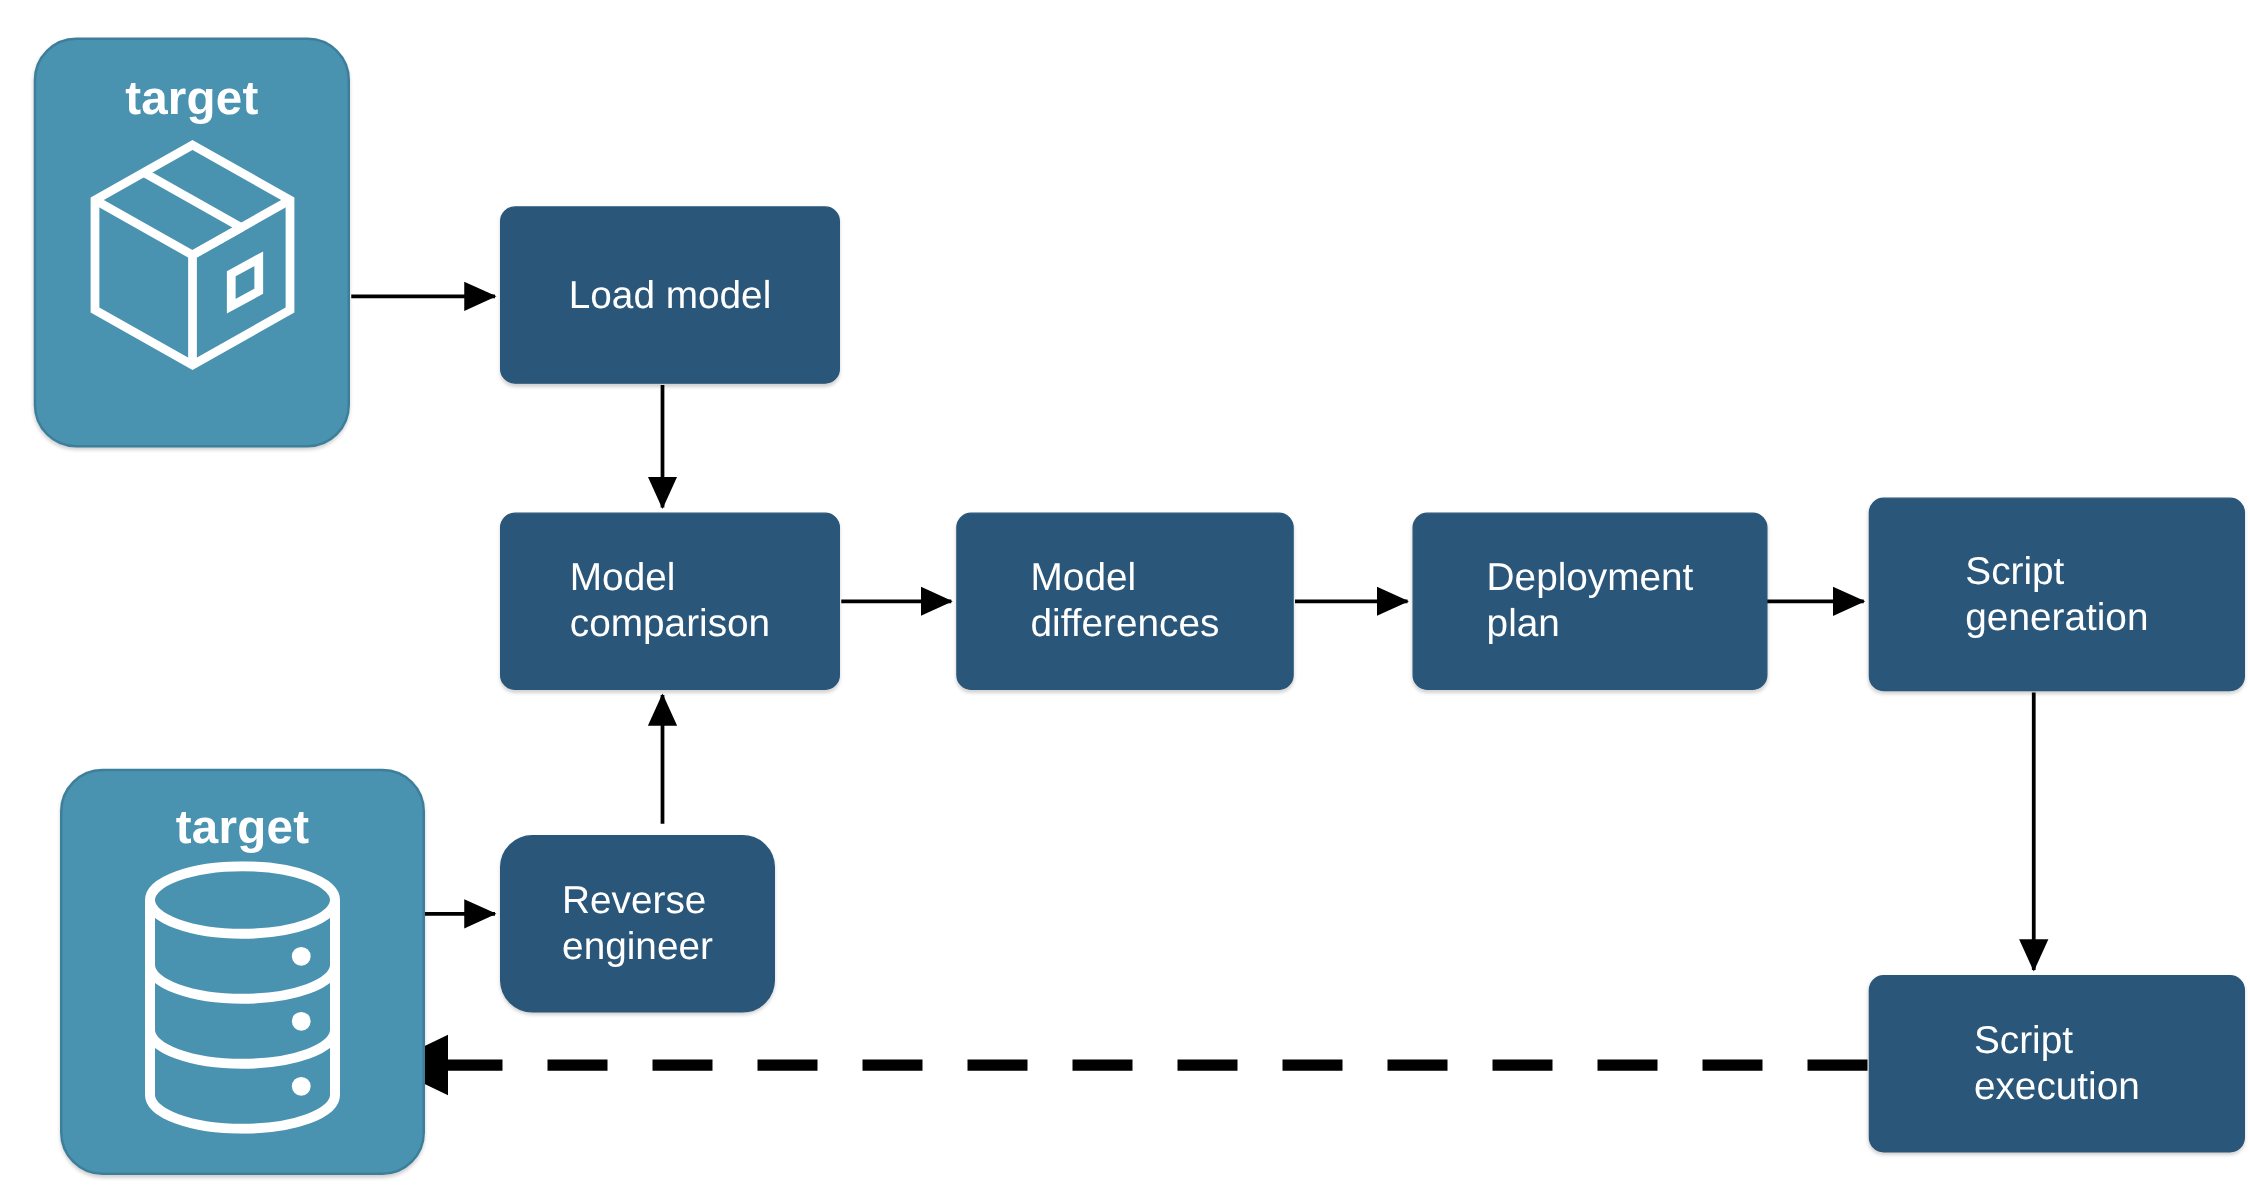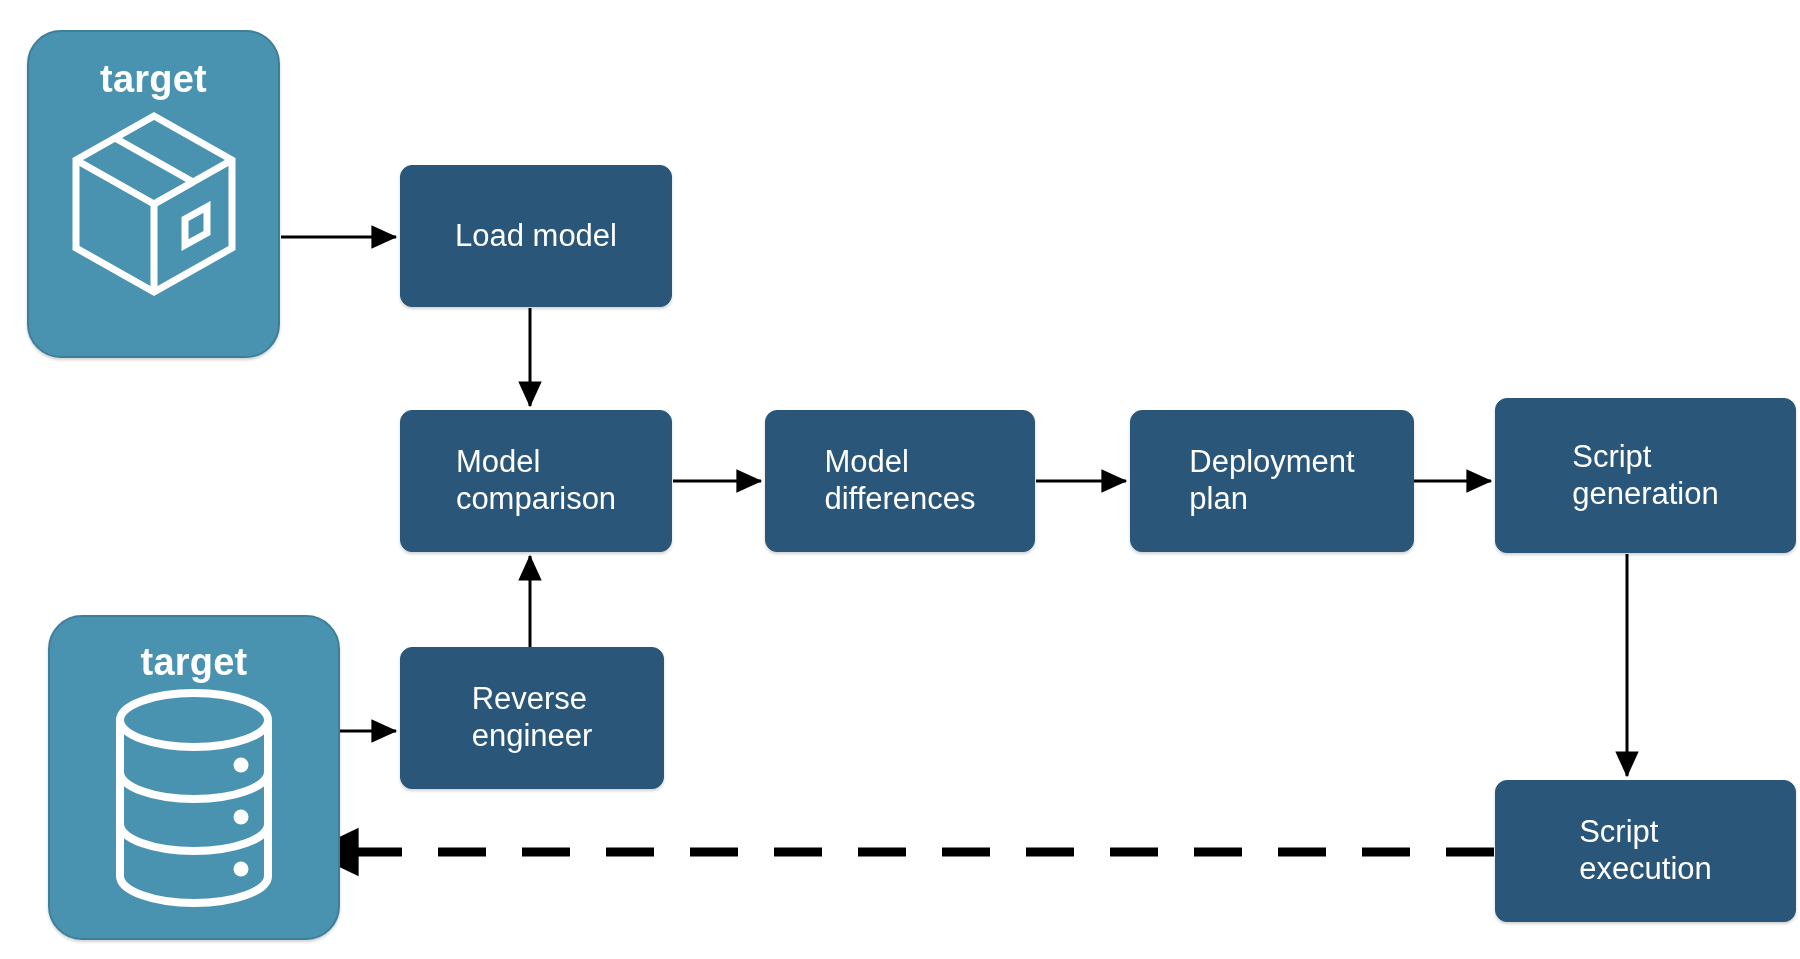--- a/index.html
+++ b/index.html
@@ -170,21 +170,21 @@
   <div class="proc" style="left:1130px; top:410px; width:284px; height:142px;">
     <span>Deployment
 plan</span>
   </div>
 
   <div class="proc" style="left:1495px; top:398px; width:301px; height:155px;">
     <span>Script
 generation</span>
   </div>
 
-  <div class="proc" style="left:400px; top:647px; width:264px; height:142px;">
+  <div class="proc" style="left:400px; top:668px; width:220px; height:142px;border-radius:26px;">
     <span>Reverse
 engineer</span>
   </div>
 
   <div class="proc" style="left:1495px; top:780px; width:301px; height:142px;">
     <span>Script
 execution</span>
   </div>
 
 </div>

